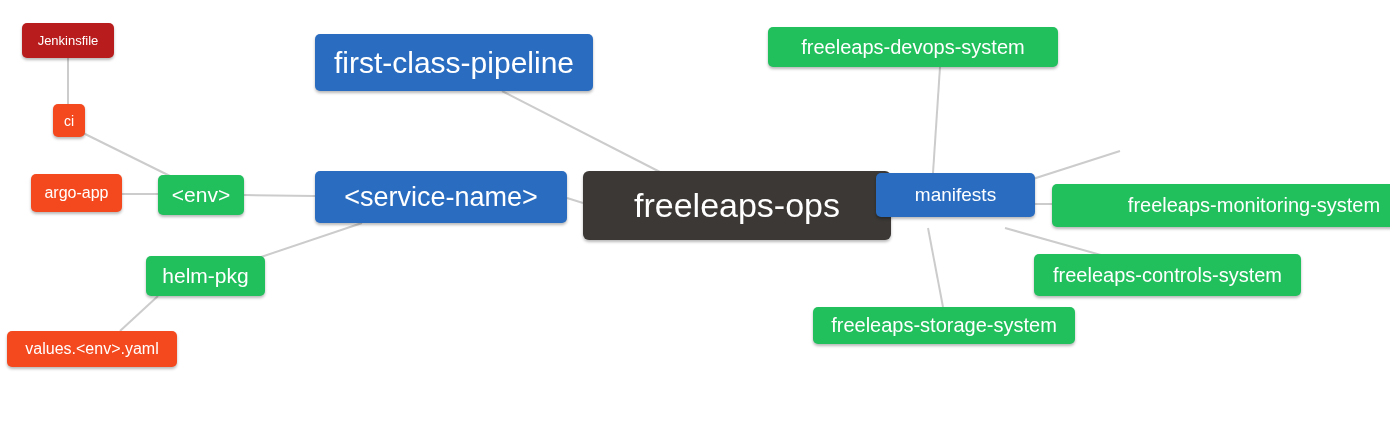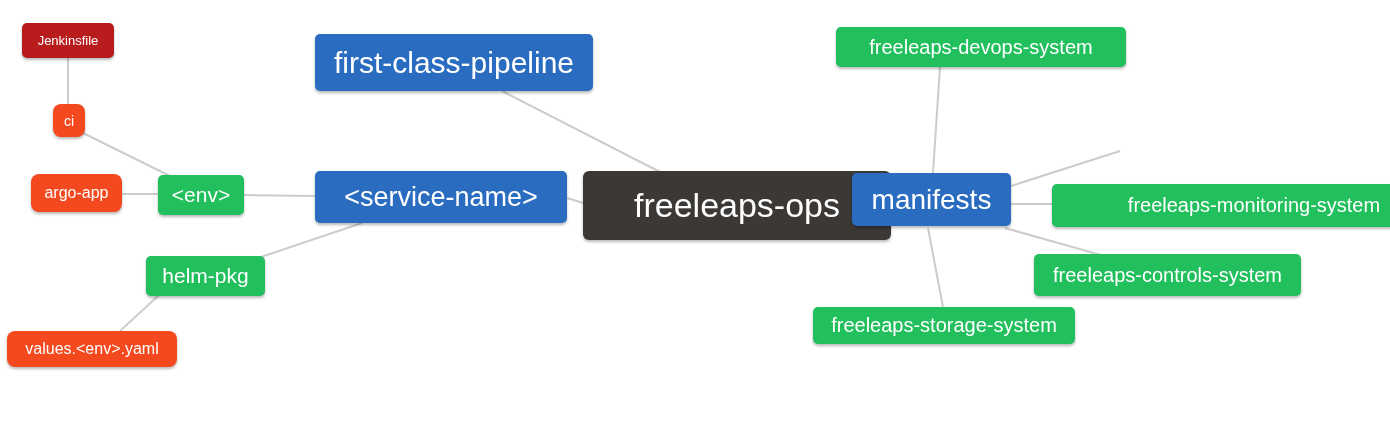--- a/index.html
+++ b/index.html
@@ -18,34 +18,34 @@
     color:#ffffff;
     border-radius:5px;
     box-shadow:0 2px 3px rgba(0,0,0,0.28);
     white-space:nowrap;
     cursor:pointer;
     user-select:none;
   }
   .c-dark   {background:#3b3835;border-radius:6px;}
   .c-blue   {background:#2a6cc0;}
   .c-green  {background:#22bf5d;}
-  .c-red    {background:#f4491e;border-radius:8px;}
+  .c-red    {background:#f4491e;}
   .c-orange {background:#b91c1c;}
 
   #n-jenkinsfile {left:22px;  top:23px;  width:92px;  height:35px; font-size:13px;}
   #n-ci          {left:53px;  top:104px; width:32px;  height:33px; font-size:14px;}
   #n-argo-app    {left:31px;  top:174px; width:91px;  height:38px; font-size:16px;}
   #n-env         {left:158px; top:175px; width:86px;  height:40px; font-size:21px;}
   #n-helm-pkg    {left:146px; top:256px; width:119px; height:40px; font-size:21px;}
   #n-values      {left:7px;   top:331px; width:170px; height:36px; font-size:16px;}
   #n-fcp         {left:315px; top:34px;  width:278px; height:57px; font-size:30px;}
   #n-service     {left:315px; top:171px; width:252px; height:52px; font-size:27px;}
   #n-ops         {left:583px; top:171px; width:308px; height:69px; font-size:34px;}
-  #n-manifests   {left:852px; top:173px; width:159px; height:53px; font-size:28px;}
-  #n-devops      {left:836px; top:27px;  width:290px; height:40px; font-size:20px;}
+  #n-manifests   {left:876px; top:173px; width:159px; height:44px; font-size:19px;}
+  #n-devops      {left:768px; top:27px;  width:290px; height:40px; font-size:20px;}
   #n-network     {left:1053px;top:111px; width:298px; height:40px; font-size:20px;}
   #n-monitoring  {left:1052px;top:184px; width:320px; height:43px; font-size:20px;padding-left:42px;}
   #n-controls    {left:1034px;top:254px; width:267px; height:42px; font-size:20px;text-align:center;}
   #n-storage     {left:813px; top:307px; width:262px; height:37px; font-size:20px;}
 </style>
 </head>
 <body>
 
 <div id="canvas">
 

